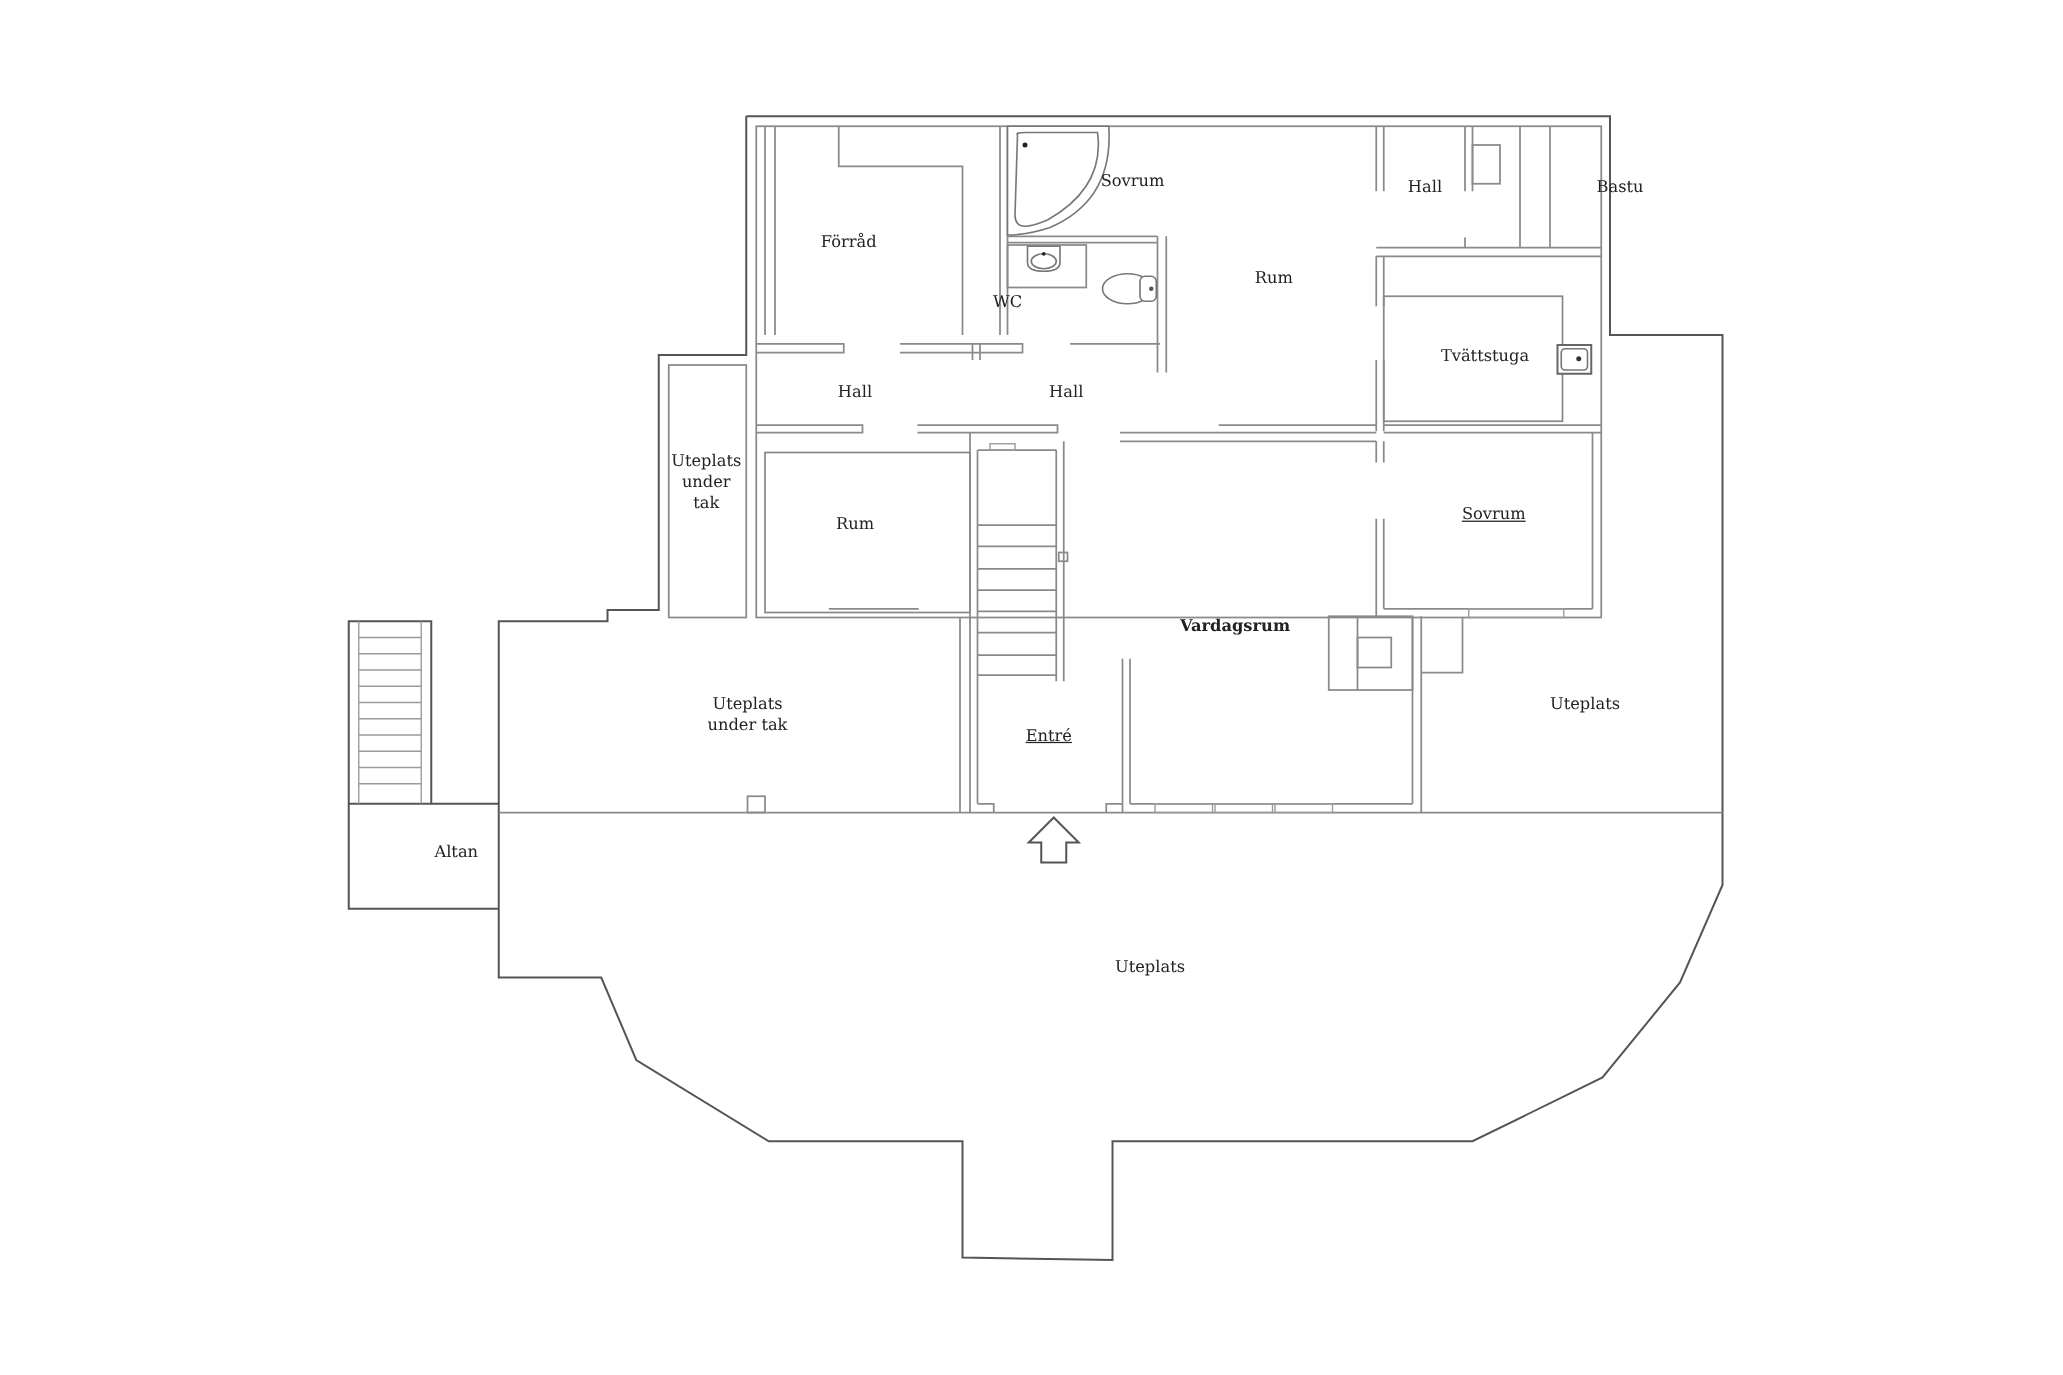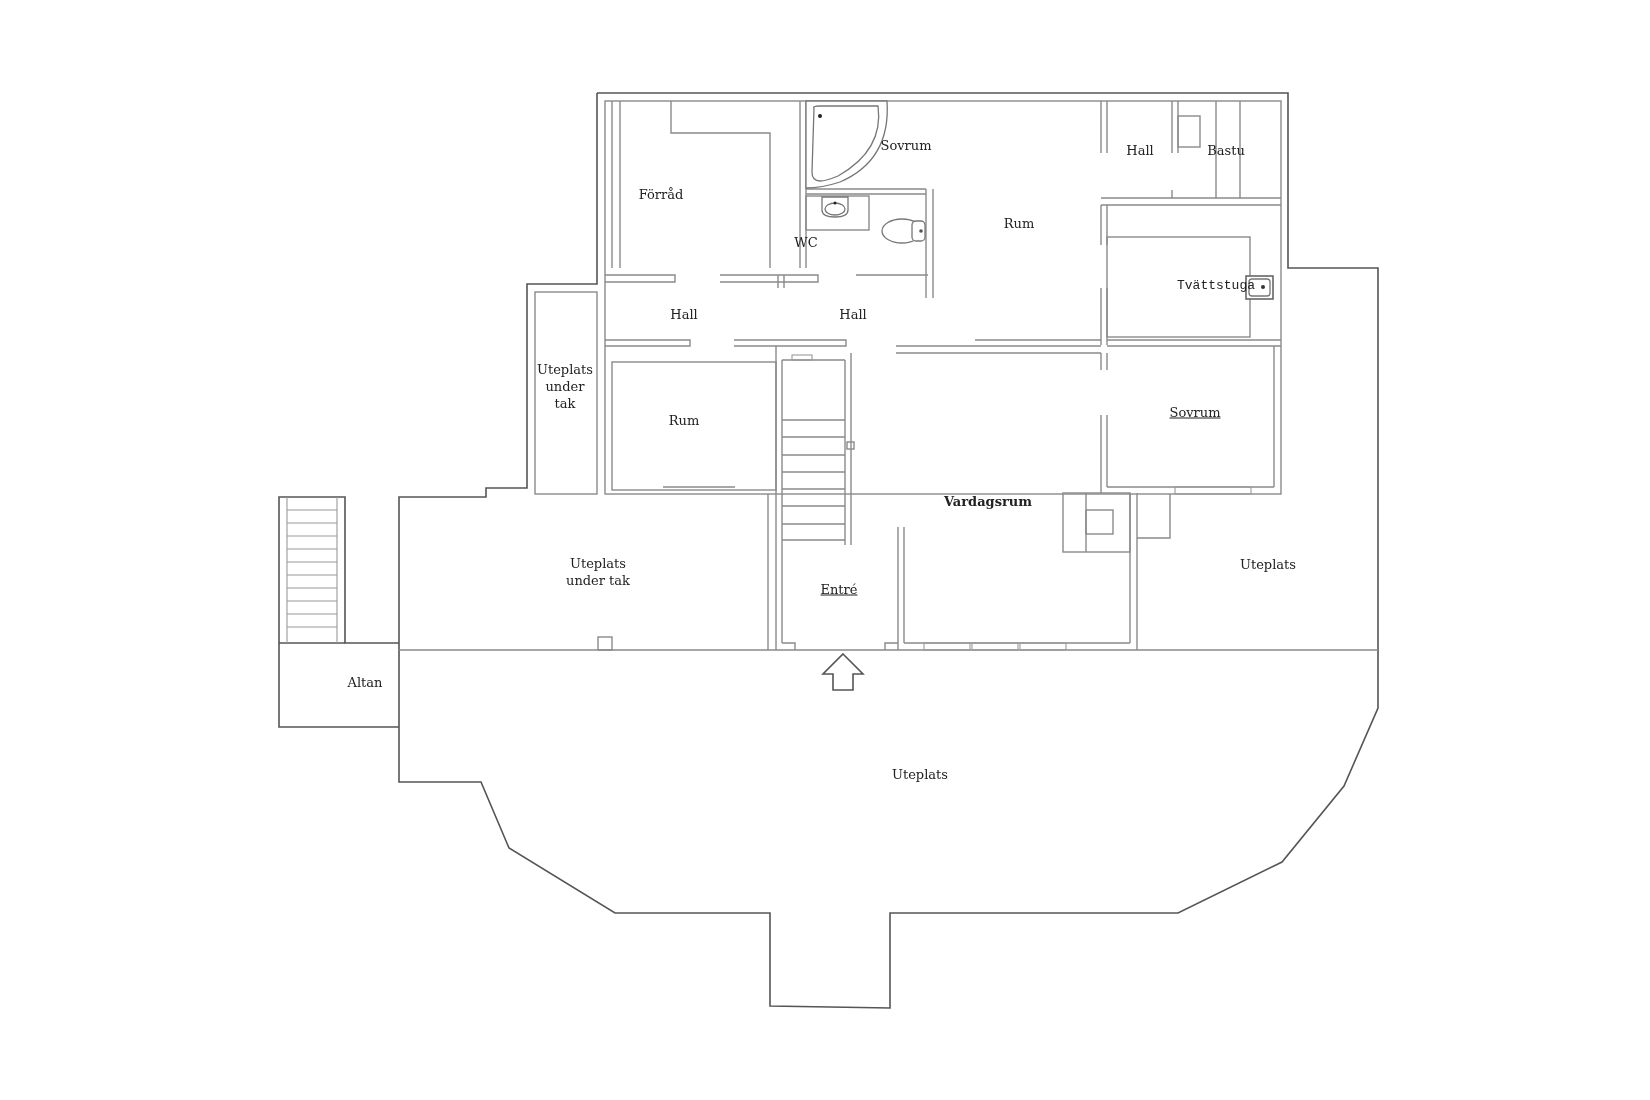--- a/index.html
+++ b/index.html
@@ -169,27 +169,27 @@
     <rect x="1246" y="276" width="27" height="23" fill="#ffffff" stroke="#666666" stroke-width="1.6"></rect>
     <rect class="fixture" x="1249" y="279" width="21" height="17" rx="3"></rect>
     <circle cx="1263" cy="287" r="2" fill="#333333"></circle>
   </g>
 
   <g>
     <polygon class="outer" points="843,654 863,674 853,674 853,690 833,690 833,674 823,674" fill="#ffffff"></polygon>
   </g>
 </svg>
 
-<div class="label" style="left:661px; top:194px;">Förråd</div>
+<div class="label" style="left:679px; top:194px;">Förråd</div>
 <div class="label" style="left:906px; top:145px;">Sovrum</div>
 <div class="label" style="left:806px; top:242px;">WC</div>
 <div class="label" style="left:1019px; top:223px;">Rum</div>
 <div class="label" style="left:1140px; top:150px;">Hall</div>
-<div class="label" style="left:1226px; top:150px;">Bastu</div>
-<div class="label" style="left:1216px; top:285px;font-family:Liberation Mono, monospace;">Tvättstuga</div>
+<div class="label" style="left:1296px; top:150px;">Bastu</div>
+<div class="label" style="left:1188px; top:285px;">Tvättstuga</div>
 <div class="label" style="left:684px; top:314px;">Hall</div>
 <div class="label" style="left:853px; top:314px;">Hall</div>
 <div class="label multi" style="left:565px; top:386px;">
   <div>Uteplats</div>
   <div>under</div>
   <div>tak</div>
 </div>
 <div class="label" style="left:684px; top:420px;">Rum</div>
 <div class="label" style="left:1195px; top:412px;text-decoration:underline;">Sovrum</div>
 <div class="label" style="left:988px; top:501px;font-weight:bold;">Vardagsrum</div>

